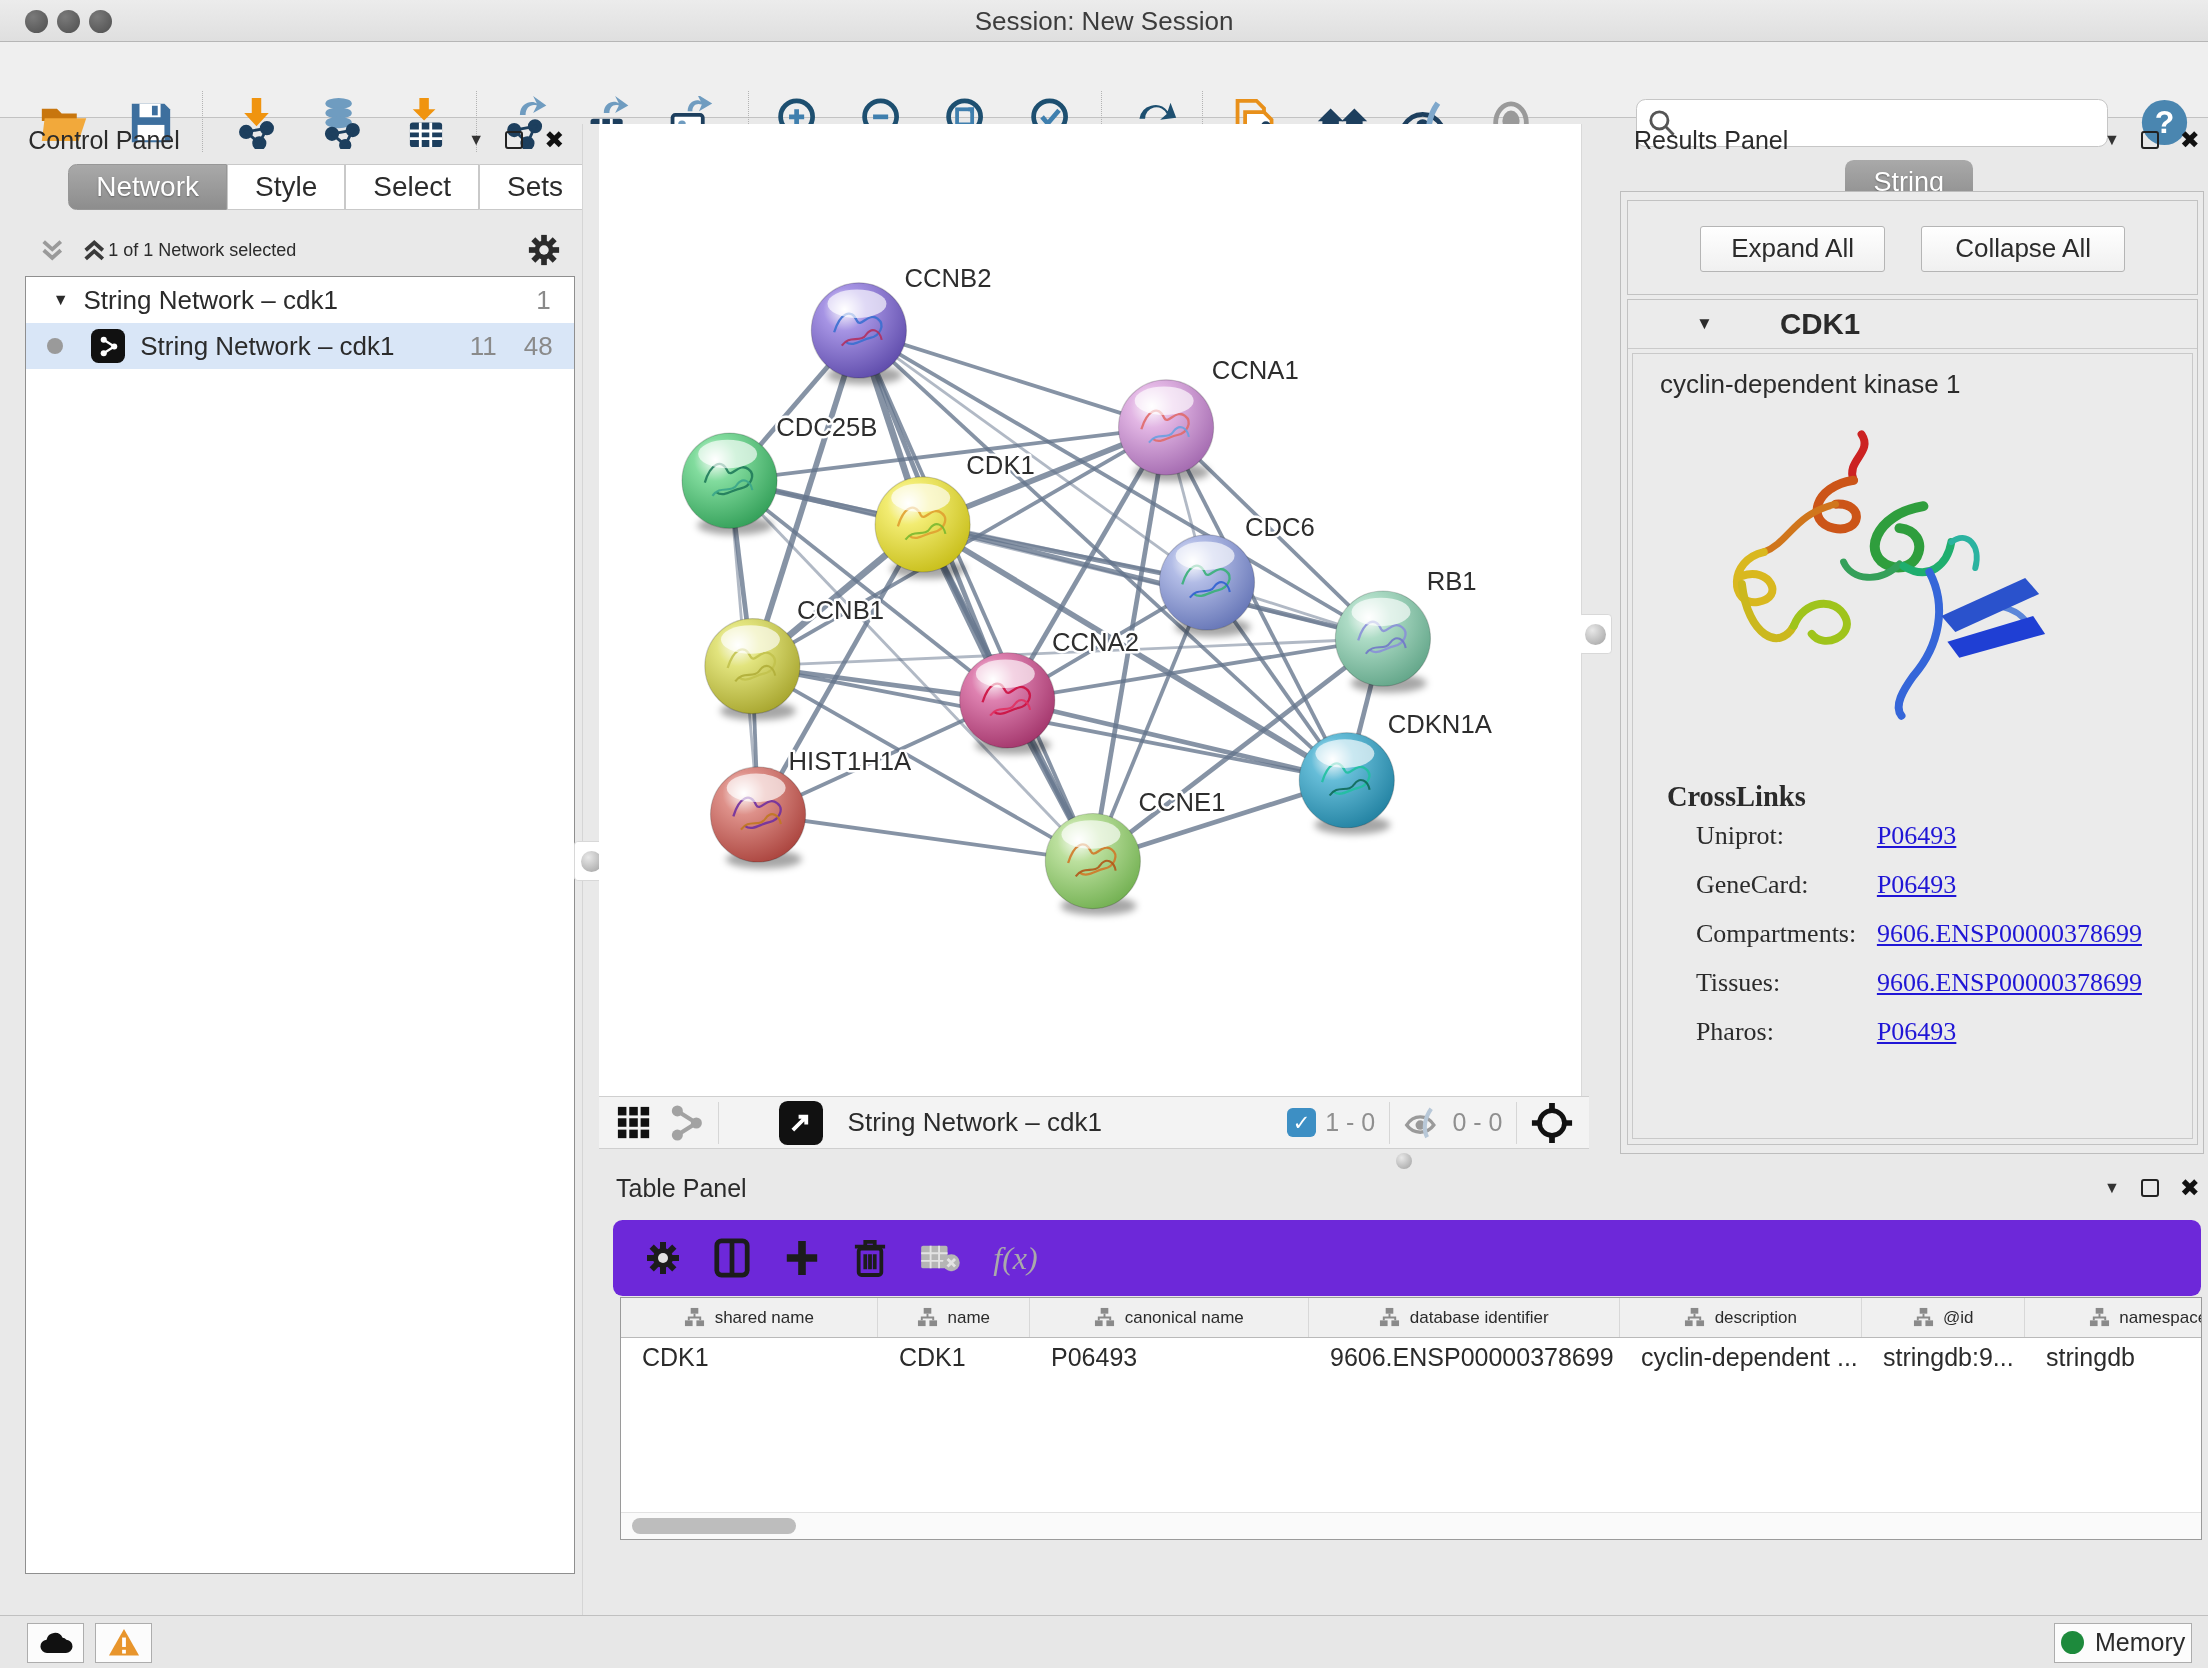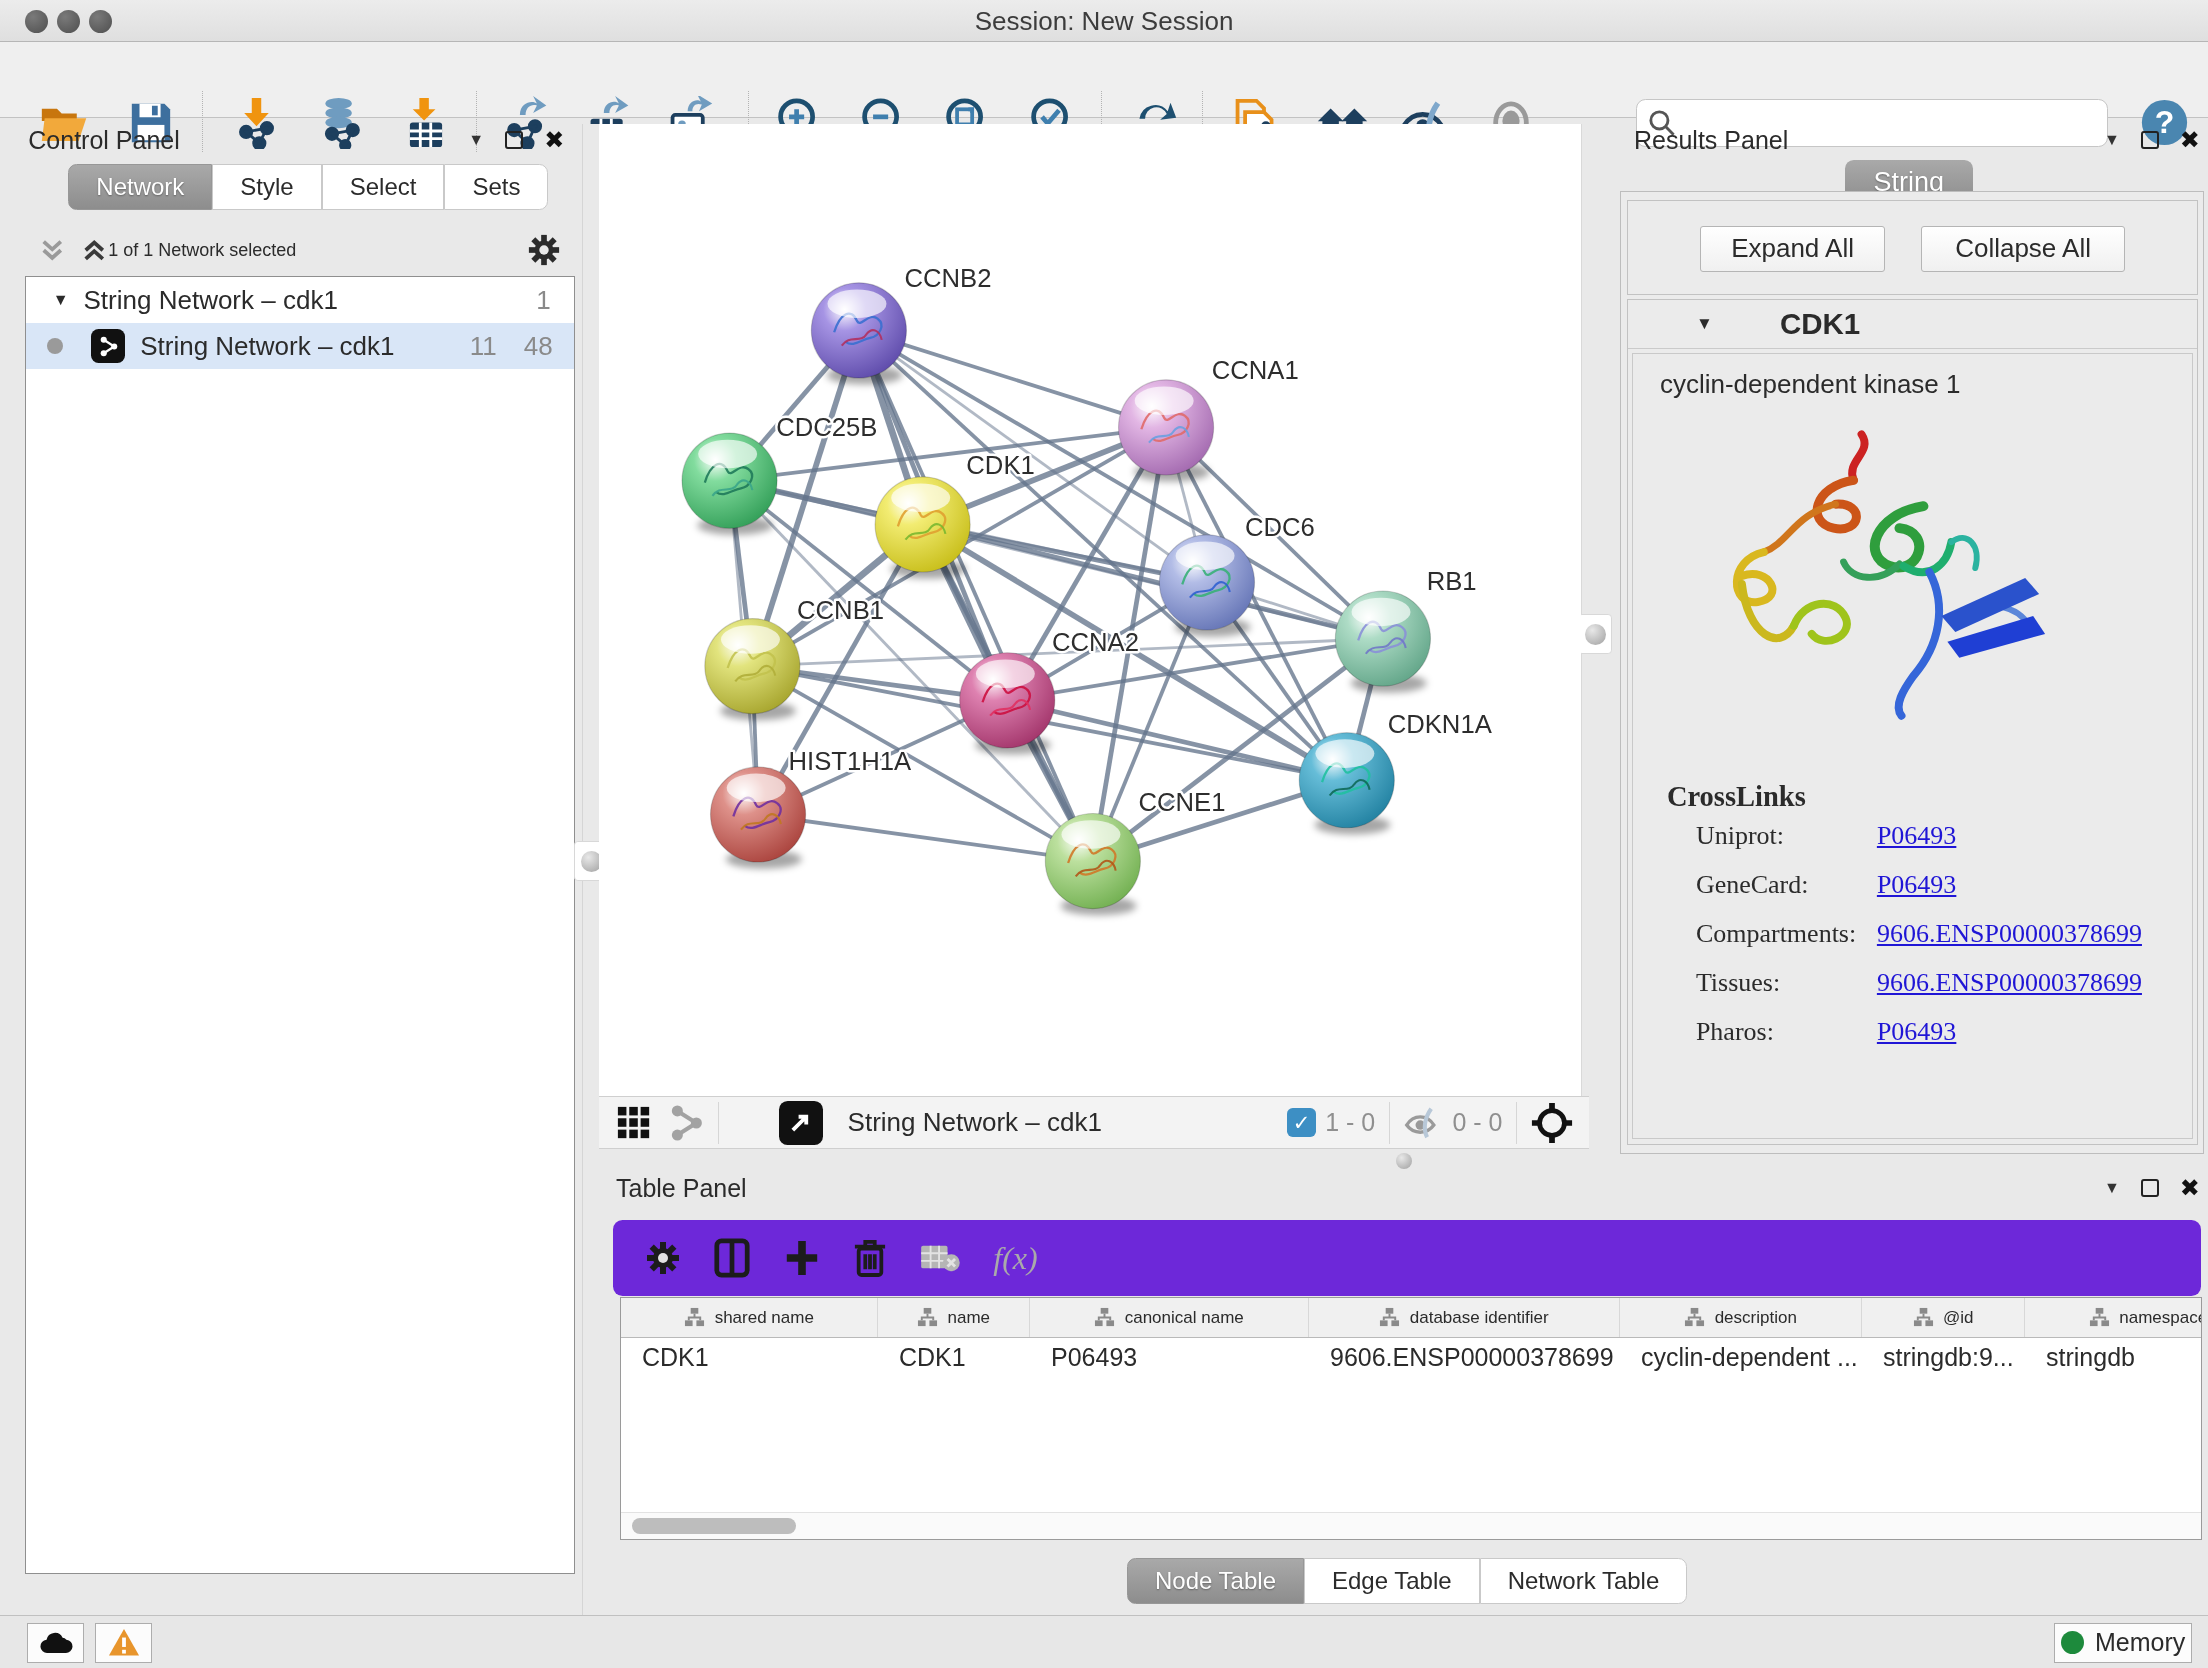--- a/index.html
+++ b/index.html
@@ -30,21 +30,21 @@
   
   .panel-title { font-size:25px; color:#2b2b2b; }
   .win-ctrls { position:absolute; display:flex; align-items:center; gap:21px; }
   .ctrl-tri { font-size:16px; color:#333; }
   .ctrl-box { width:18px; height:18px; border:2.4px solid #222; border-radius:2.9px; }
   .ctrl-x { font-size:24px; font-weight:bold; color:#111; line-height:1; }
 
   
   .seg-group { display:flex; }
   .seg { height:46px; padding:6px 27px; display:flex; align-items:center; justify-content:center;
-         font-size:24px; background:#fff; border:1px solid #c9c9c9; cursor:pointer; }
+         font-size:28px; background:#fff; border:1px solid #c9c9c9; cursor:pointer; }
   .seg:first-child { border-radius:8.6px 0 0 8.6px; }
   .seg:last-child { border-radius:0 8.6px 8.6px 0; }
   .seg.sel { background:linear-gradient(#a9a9a9,#8d8d8d); color:#fff;
              text-shadow:0 1px 1.9px rgba(0,0,0,.35); border-color:#979797; }
 
   
   #control-panel { position:absolute; left:13.3px; top:124px; width:569px; height:1484px; }
   #cp-tabs { position:absolute; left:55px; top:40px; }
   #cp-toolrow { position:absolute; left:11.4px; top:103px; width:546px; height:46px;
                 display:flex; align-items:center; }
@@ -832,25 +832,20 @@
       <div class="td">P06493</div>
       <div class="td">9606.ENSP00000378699</div>
       <div class="td">cyclin-dependent ...</div>
       <div class="td">stringdb:9...</div>
       <div class="td">stringdb</div>
     </div>
     <div id="nt-hscroll">
       <div id="nt-thumb"></div>
     </div>
   </div>
-  <div id="tp-tabs" class="seg-group">
-    <div class="seg sel">Node Table</div>
-    <div class="seg">Edge Table</div>
-    <div class="seg">Network Table</div>
-  </div>
 </div>
 
 <div id="statusbar">
   <div class="sb-btn" style="left:27px; width:57px">
     <svg width="34" height="25" viewBox="0 0 36 26">
         <path d="M9 24 a7 7 0 0 1 -1 -14 a9 9 0 0 1 17 -2 a6 6 0 0 1 4 2 a6 6 0 0 1 -1 14z" fill="#111"></path>
       </svg>
   </div>
   <div class="sb-btn" style="left:95px; width:57px">
     <svg width="32" height="28.5" viewBox="0 0 34 30">

